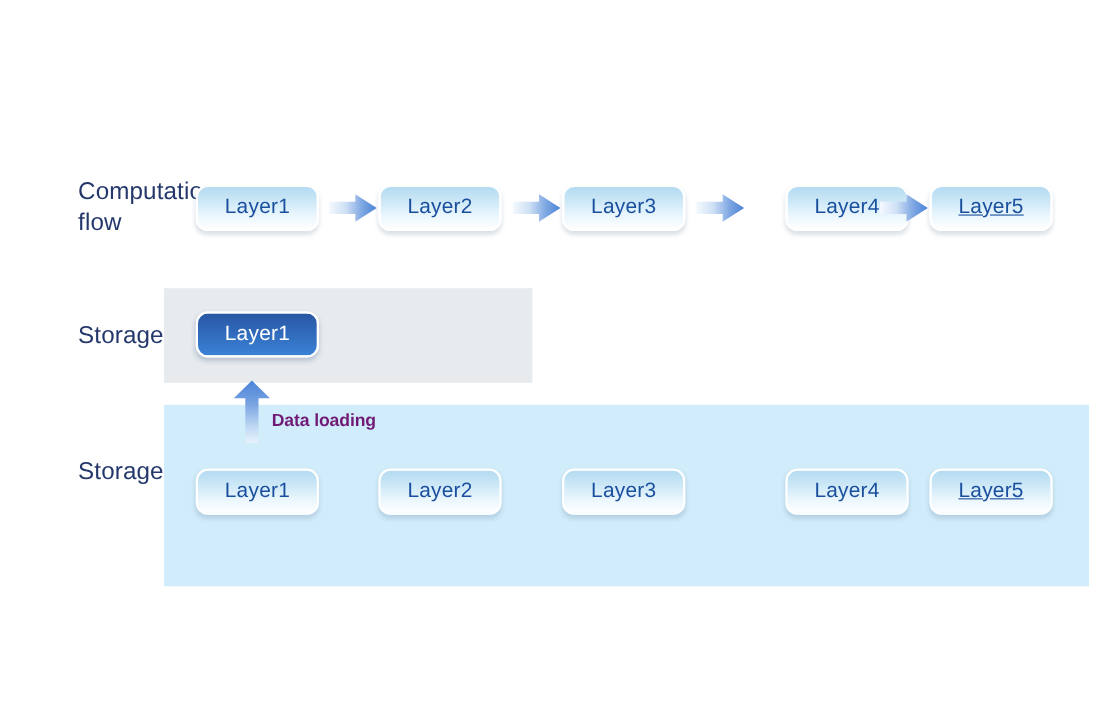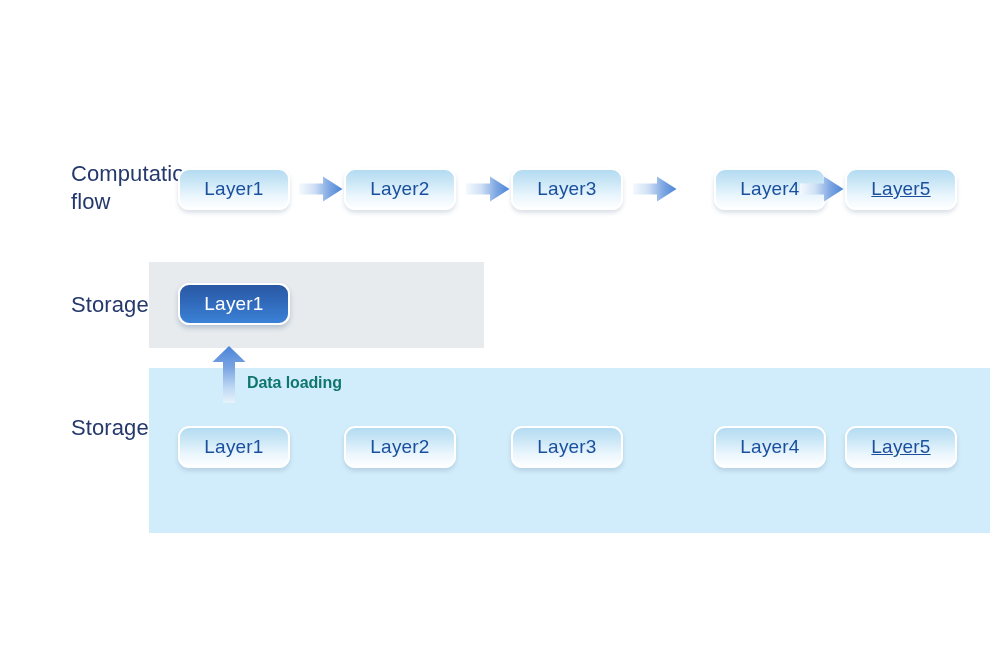--- a/index.html
+++ b/index.html
@@ -105,21 +105,21 @@
     left: 211px;
     top: 345px;
     width: 36px;
     height: 58px;
   }
 
   #data-loading-label {
     position: absolute;
     left: 247px;
     top: 374px;
-    color: #0f766e;
+    color: #701a75;
     font-size: 16px;
     font-weight: bold;
     letter-spacing: -0.1px;
   }
 </style>
 </head>
 <body>
 
 <div class="band" id="memory-band"></div>
 <div class="band" id="storage-band"></div>

